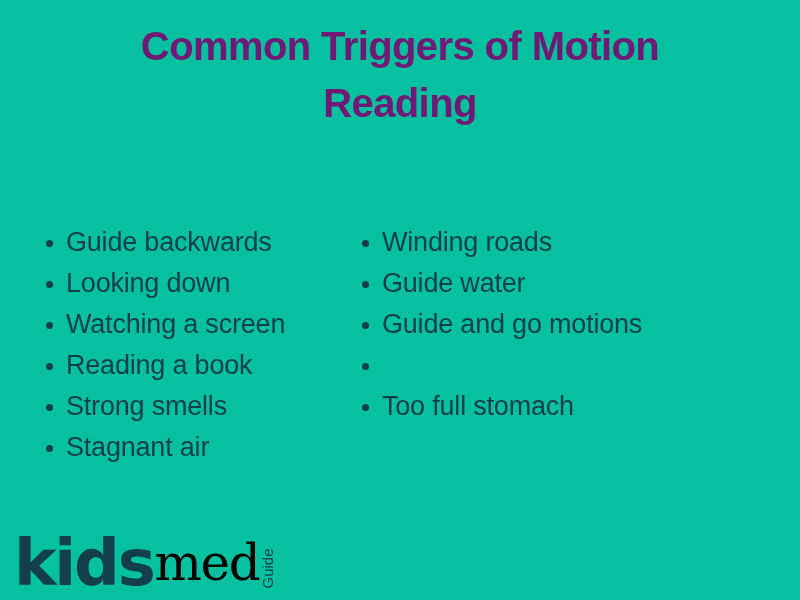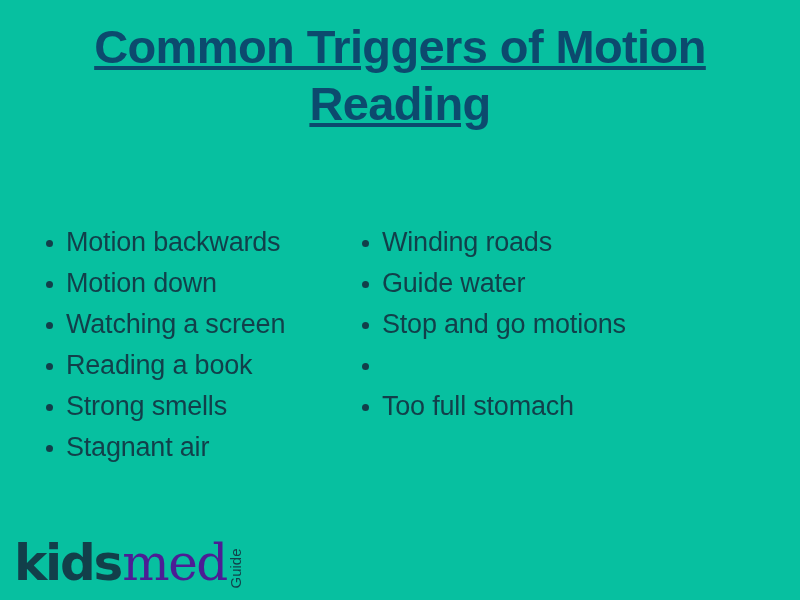--- a/index.html
+++ b/index.html
@@ -27,28 +27,27 @@
     position: absolute;
     left: 0;
     top: 18px;
     width: 800px;
     text-align: center;
     padding: 0 40px;
     box-sizing: border-box;
   }
   #title-block .title-line {
     display: block;
-    color: #0c4a6e;
+    color: #701a75;
     font-family: "Liberation Sans", sans-serif;
     font-weight: bold;
-    font-size: 47px;
+    font-size: 40px;
     line-height: 57px;
     letter-spacing: -0.6px;
     white-space: nowrap;
-    text-decoration: underline;
   }
 
   
   #lists {
     position: absolute;
     left: 0;
     top: 222px;
     width: 800px;
     height: 255px;
     display: flex;
@@ -103,26 +102,26 @@
     bottom: 12px;
     display: flex;
     flex-direction: row;
     align-items: flex-end;
     height: 52px;
   }
   #logo-kids {
     color: #123f4a;
     font-family: "DejaVu Sans", sans-serif;
     font-weight: bold;
-    font-size: 50px;
+    font-size: 64px;
     line-height: 50px;
     letter-spacing: -2.2px;
   }
   #logo-med {
-    color: #4c1d95;
+    color: #000000;
     font-family: "DejaVu Serif", serif;
     font-weight: normal;
     font-size: 50px;
     line-height: 50px;
     letter-spacing: -1.4px;
     margin-left: 1px;
   }
   #logo-guide-wrap {
     width: 18px;
     height: 46px;
@@ -152,25 +151,25 @@
   <div id="title-block">
     <span class="title-line">Common Triggers of Motion</span>
     <span class="title-line">Reading</span>
   </div>
 
   <div id="lists">
 
     <div class="list-col" id="col-left">
       <div class="list-item">
         <span class="bullet"></span>
-        <span class="item-label">Motion backwards</span>
-      </div>
-      <div class="list-item">
-        <span class="bullet"></span>
-        <span class="item-label">Motion down</span>
+        <span class="item-label">Guide backwards</span>
+      </div>
+      <div class="list-item">
+        <span class="bullet"></span>
+        <span class="item-label">Looking down</span>
       </div>
       <div class="list-item">
         <span class="bullet"></span>
         <span class="item-label">Watching a screen</span>
       </div>
       <div class="list-item">
         <span class="bullet"></span>
         <span class="item-label">Reading a book</span>
       </div>
       <div class="list-item">
@@ -187,21 +186,21 @@
       <div class="list-item">
         <span class="bullet"></span>
         <span class="item-label">Winding roads</span>
       </div>
       <div class="list-item">
         <span class="bullet"></span>
         <span class="item-label">Guide water</span>
       </div>
       <div class="list-item">
         <span class="bullet"></span>
-        <span class="item-label">Stop and go motions</span>
+        <span class="item-label">Guide and go motions</span>
       </div>
       <div class="list-item">
         <span class="bullet"></span>
       </div>
       <div class="list-item">
         <span class="bullet"></span>
         <span class="item-label">Too full stomach</span>
       </div>
     </div>
 

